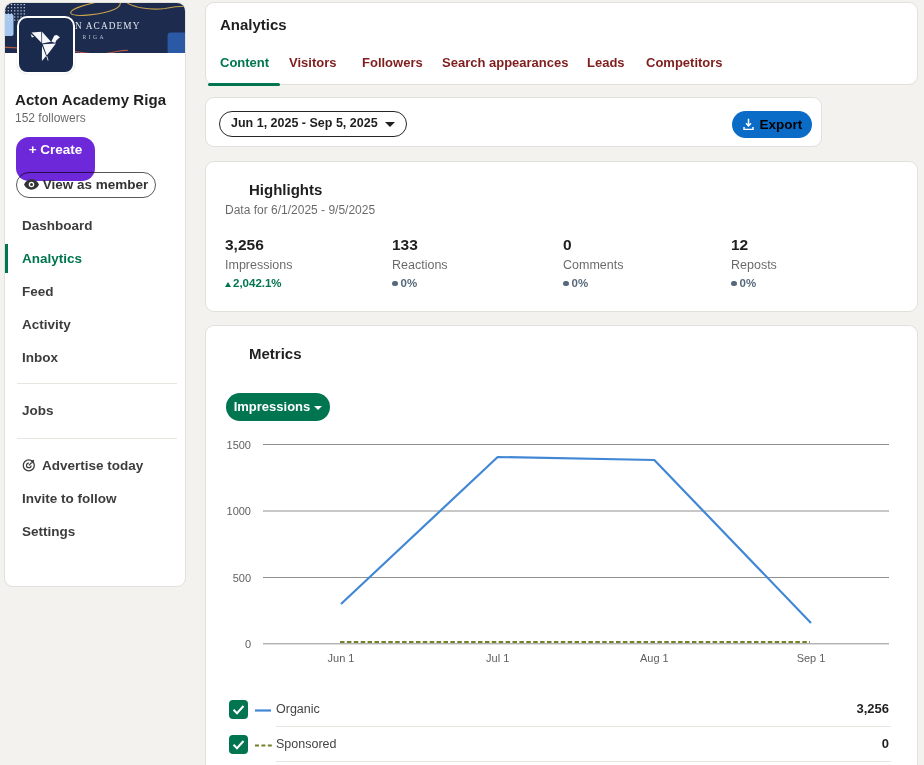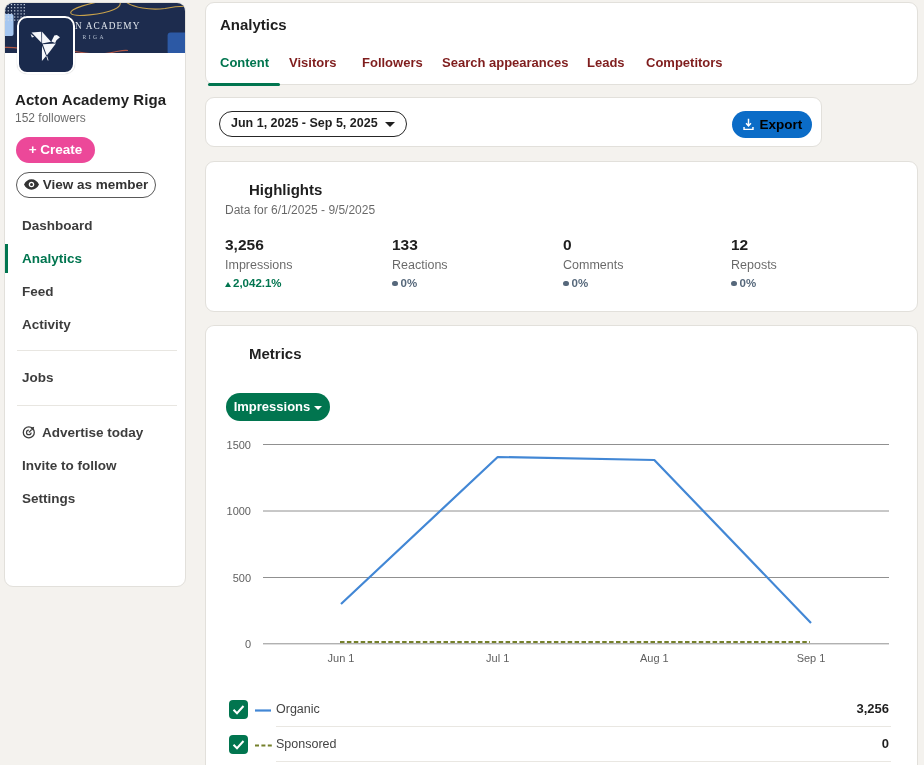--- a/index.html
+++ b/index.html
@@ -6,21 +6,21 @@
 html,body { width:924px; height:765px; overflow:hidden; }
 body { background:#f4f2ee; font-family:"Liberation Sans", sans-serif; position:relative; }
 .card { position:absolute; background:#fff; border:1px solid #e2e0db; border-radius:9px; }
 
 
 #sidebar { left:4px; top:2px; width:182px; height:585px; }
 #banner { position:absolute; left:0; top:0; width:180px; height:50px; border-radius:8px 8px 0 0; background:#1d2c4e; overflow:hidden; }
 #logo { position:absolute; left:12px; top:13px; width:58px; height:58px; background:#1a2a4c; border:2.5px solid #fff; border-radius:10px; box-shadow:0 0 1px rgba(0,0,0,.3); }
 #pname { position:absolute; left:10px; top:88px; font-size:15px; font-weight:700; color:#1f1f1f; letter-spacing:.1px; }
 #pfoll { position:absolute; left:10px; top:108px; font-size:12px; color:#00000099; }
-#createbtn { position:absolute; left:11px; top:134px; width:79px; height:26px; background:#ec4899; border-radius:13px; color:#fff; font-size:13.5px; font-weight:700; text-align:center; line-height:26px; }
+#createbtn { position:absolute; left:11px; top:134px; width:79px; height:44px; background:#6d28d9; border-radius:13px; color:#fff; font-size:13.5px; font-weight:700; text-align:center; line-height:26px; }
 #viewbtn { position:absolute; left:11px; top:169px; width:140px; height:26px; border:1.2px solid rgba(0,0,0,.65); border-radius:14px; color:#333; font-size:13.5px; font-weight:700; line-height:24px; text-align:center; }
 nav { position:absolute; left:0; top:206px; width:100%; }
 nav .it { position:relative; height:33px; line-height:33px; padding-left:17px; font-size:13.5px; font-weight:700; color:#3d3d3d; }
 nav .it.active { color:#01754f; }
 nav .it.active::before { content:""; position:absolute; left:0; top:2px; bottom:2px; width:2.5px; background:#01754f; }
 nav .div { height:1px; background:#e8e6e1; margin:9px 8px 10px 12px; }
 .advicon { display:inline-block; vertical-align:-2px; margin-right:6px; }
 
 
 #c1 { left:205px; top:2px; width:713px; height:83px; }
@@ -143,20 +143,21 @@
   <div id="createbtn">+ Create</div>
   <div id="viewbtn"><svg width="15" height="11" viewBox="0 0 16 11" style="vertical-align:-1px;margin-right:4px">
         <path d="M8 0 C4.5 0 1.6 2.1 0 5.5 C1.6 8.9 4.5 11 8 11 C11.5 11 14.4 8.9 16 5.5 C14.4 2.1 11.5 0 8 0 Z M8 8.5 C6.3 8.5 5 7.2 5 5.5 C5 3.8 6.3 2.5 8 2.5 C9.7 2.5 11 3.8 11 5.5 C11 7.2 9.7 8.5 8 8.5 Z" fill="#333"></path>
         <circle cx="8" cy="5.5" r="1.6" fill="#333"></circle>
       </svg>View as member</div>
   <nav>
     <div class="it">Dashboard</div>
     <div class="it active">Analytics</div>
     <div class="it">Feed</div>
     <div class="it">Activity</div>
+    <div class="it">Inbox</div>
     <div class="div"></div>
     <div class="it">Jobs</div>
     <div class="div" style="margin-top:11px"></div>
     <div class="it"><svg class="advicon" width="14" height="14" viewBox="0 0 14 14">
           <circle cx="6.8" cy="7.4" r="5.5" fill="none" stroke="#3d3d3d" stroke-width="1.3"></circle>
           <path d="M9.1 7.4 A2.3 2.3 0 1 1 6.8 5.1" fill="none" stroke="#3d3d3d" stroke-width="1.2"></path>
           <path d="M6.9 7.3 L9.7 4.5" stroke="#3d3d3d" stroke-width="1.2"></path>
           <path d="M8.3 2.8 L12.2 1.8 L11.2 5.7 Z" fill="#3d3d3d"></path>
         </svg>Advertise today</div>
     <div class="it">Invite to follow</div>

